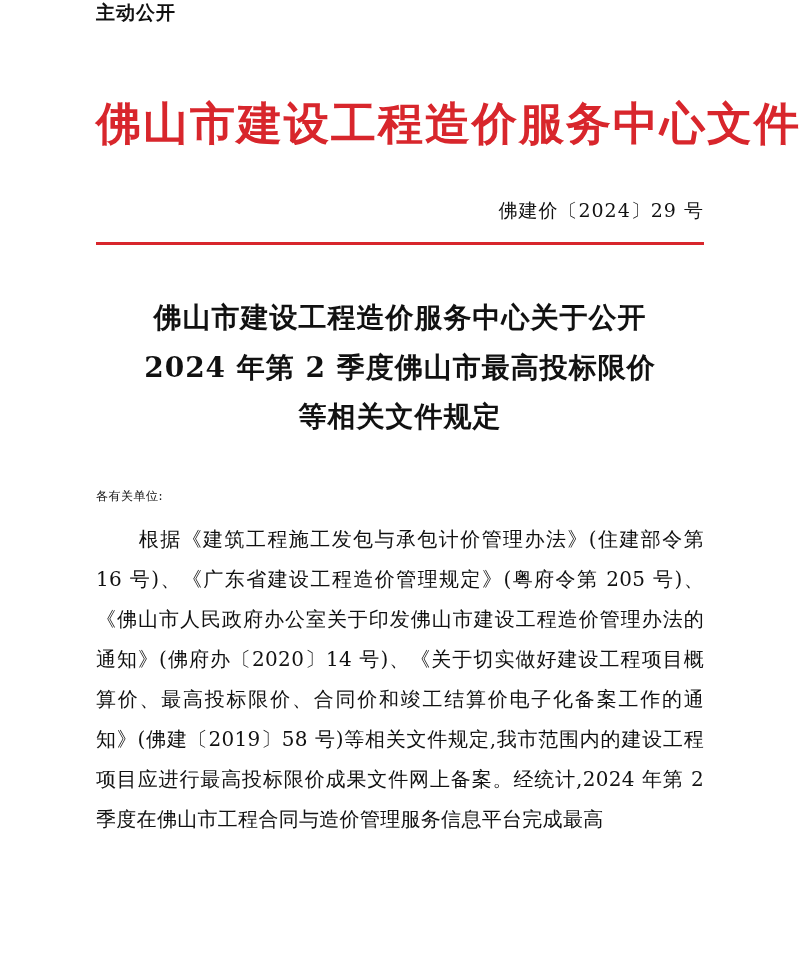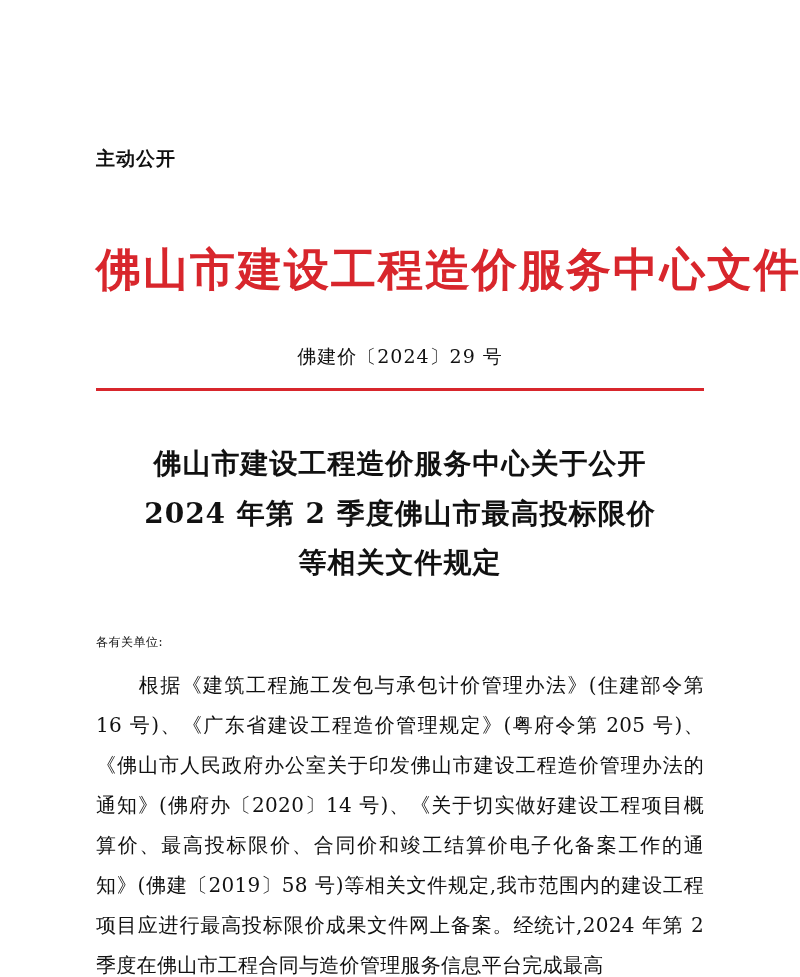--- a/index.html
+++ b/index.html
@@ -16,41 +16,40 @@
   }
   .page {
     position: relative;
     width: 800px;
     height: 977px;
     background: #ffffff;
     box-sizing: border-box;
     padding: 0 96px;
   }
   .open-mark {
-    margin-top: 146px;
     font-family: Liberation Mono, monospace;
     font-weight: bold;
     font-size: 19px;
     letter-spacing: 1px;
     color: #111111;
   }
   .doc-title {
     margin-top: 72px;
     text-align: center;
     color: #d8262c;
     font-family: "DejaVu Serif", "Liberation Serif", serif;
     font-weight: bold;
     font-size: 45px;
     letter-spacing: 2px;
     line-height: 1.15;
     white-space: nowrap;
   }
   .doc-number {
     margin-top: 48px;
-    text-align: center;
+    text-align: right;
     font-size: 19px;
     letter-spacing: 1px;
     color: #111111;
   }
   .red-rule {
     margin-top: 18px;
     height: 3px;
     background: #d8262c;
     width: 100%;
   }

